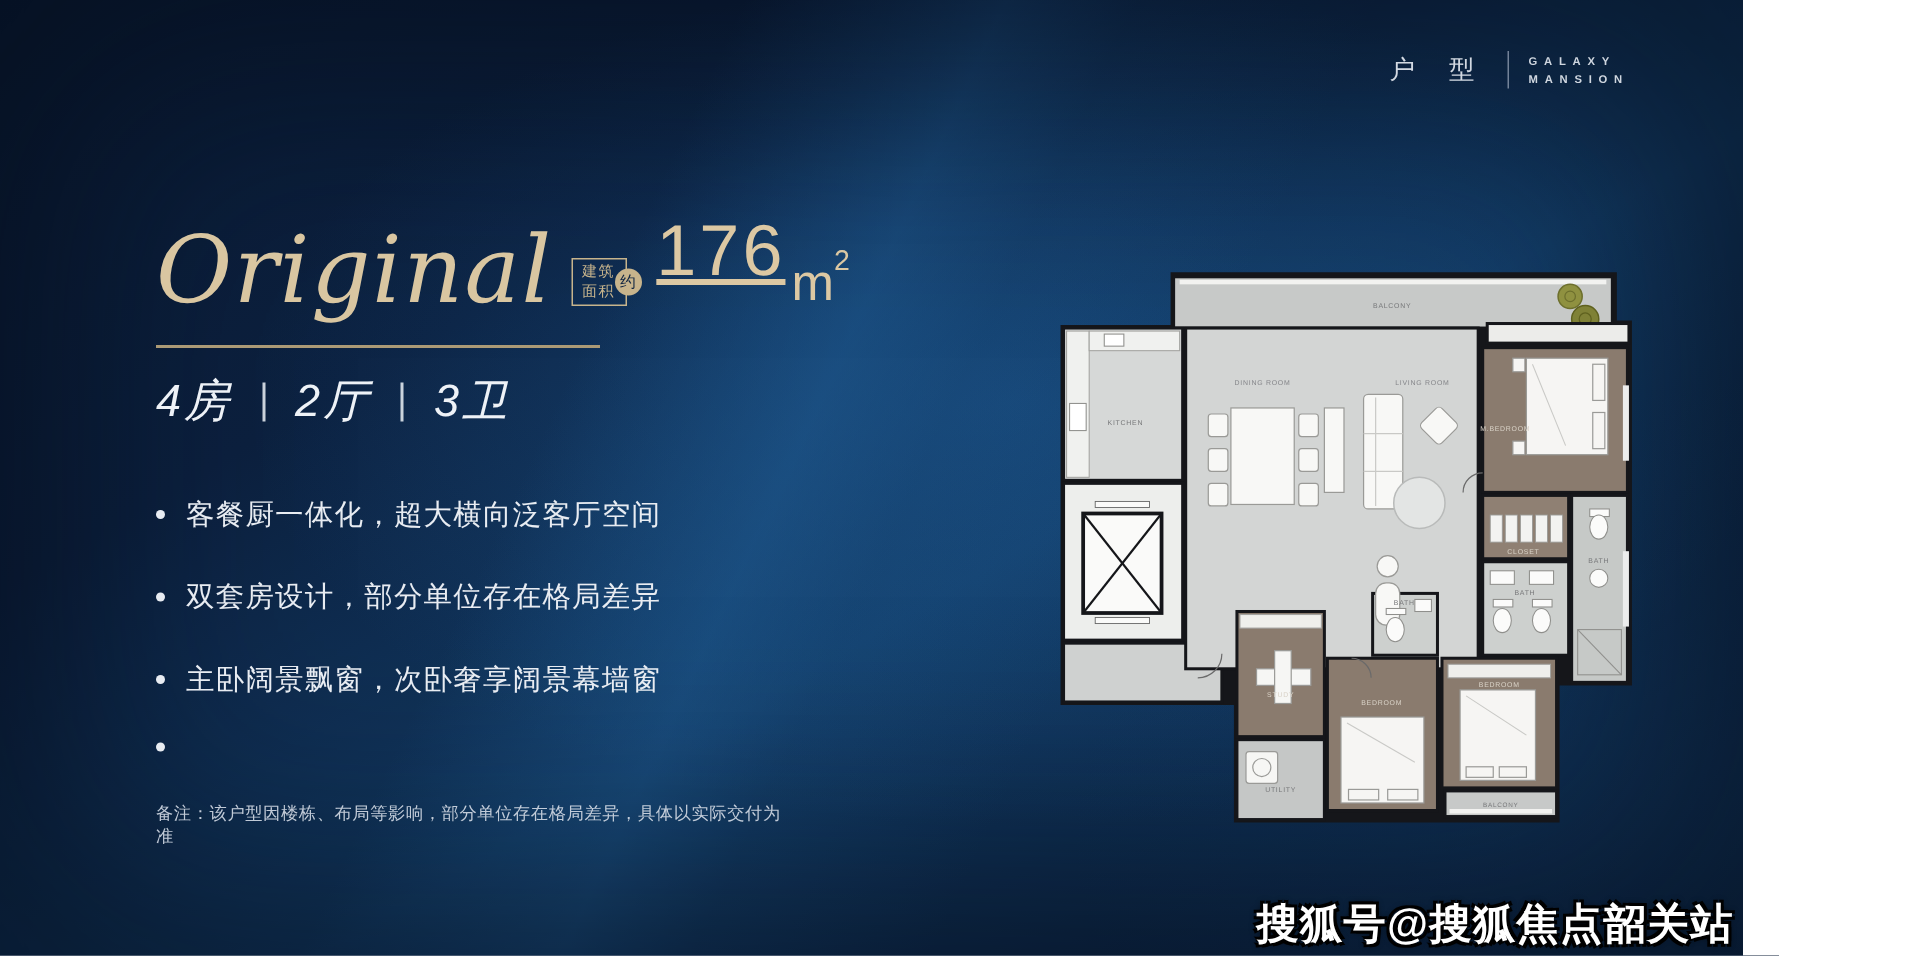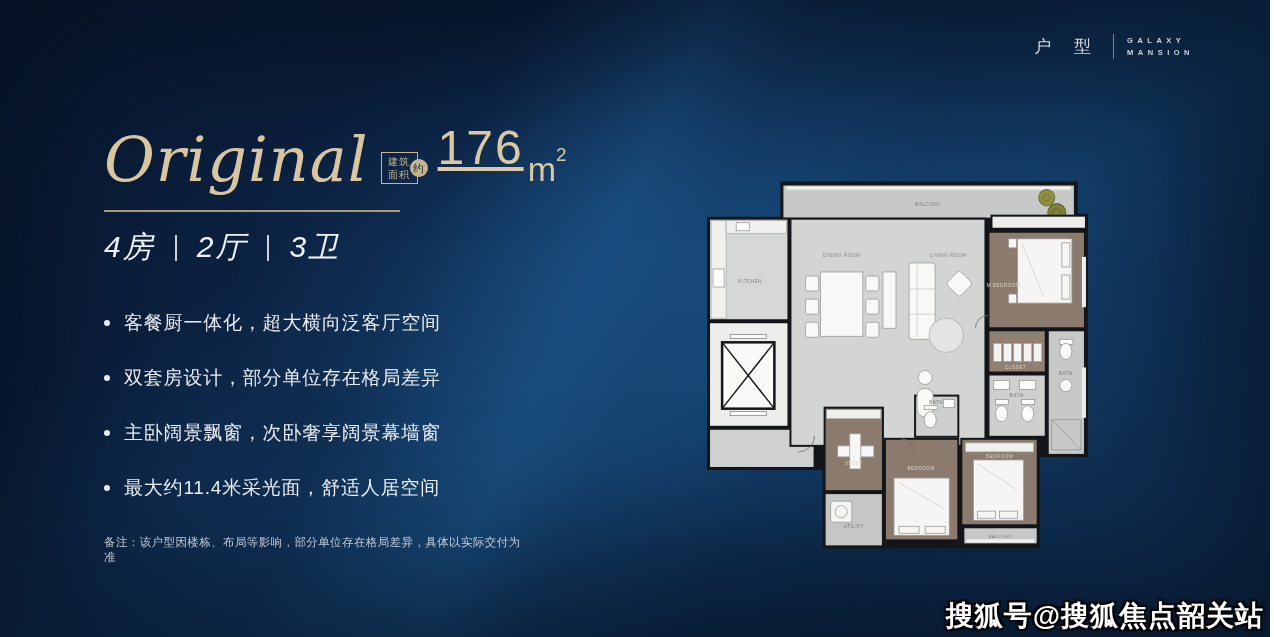--- a/index.html
+++ b/index.html
@@ -1,18 +1,18 @@
 <!DOCTYPE html>
 <html><head>
 <meta charset="utf-8">
 <style>
   * { margin:0; padding:0; box-sizing:border-box; }
   html,body { width:1274px; height:637px; overflow:hidden; }
   .stage {
-    position:relative; width:1270px; height:637px; overflow:hidden;
+    position:relative; width:1162px; height:637px; overflow:hidden;
     font-family:"Liberation Sans", sans-serif;
     background-color:#0a1c36;
     background-image:
       linear-gradient(115deg, rgba(10,25,48,0) 34%, rgba(36,104,164,.38) 46%, rgba(36,104,164,.14) 52%, rgba(10,25,48,0) 63%),
       radial-gradient(ellipse 820px 460px at 58% 42%, rgba(28,88,146,.50), rgba(28,88,146,0) 62%),
       radial-gradient(ellipse 900px 520px at 108% 88%, rgba(24,74,122,.45), rgba(24,74,122,0) 60%),
       linear-gradient(150deg, #0a1c36 0%, #0c2140 30%, #123a63 58%, #0a1e3a 100%);
   }
   .stage::after {
     content:""; position:absolute; inset:0; pointer-events:none;
@@ -20,21 +20,21 @@
   }
 
   
   .brand { position:absolute; top:34px; right:76px; display:flex; align-items:center; gap:13px; z-index:5; }
   .brand-cat { font-size:17px; letter-spacing:9px; color:#d3d9e2; font-weight:400; text-indent:2px; }
   .brand-bar { width:1px; height:25px; background:rgba(200,210,225,.55); }
   .brand-name { display:flex; flex-direction:column; gap:3px;justify-content:center; }
   .brand-name span { font-size:7.5px; letter-spacing:4.5px; color:#cfd6df; font-weight:700; }
 
   
-  .info { position:absolute; left:104px; top:124px; width:420px; z-index:5; }
+  .info { position:absolute; left:104px; top:144px; width:420px; z-index:5; }
   .title-row { display:flex; align-items:flex-end; }
   .title-script {
     font-family:"DejaVu Serif", serif; font-style:italic; font-weight:400;
     font-size:62px; line-height:.95; color:#d9c6a1; letter-spacing:1px;
   }
   .area-badge { position:relative; margin:0 20px 6px 12px; }
   .area-badge .tagbox {
     width:37px; border:1px solid #c7b48c; padding:3px 0 2px;
     display:flex; flex-direction:column; align-items:center; gap:1px;
   }
@@ -120,21 +120,20 @@
       <li>
         <span class="dot"></span>
         <span class="ftext">双套房设计，部分单位存在格局差异</span>
       </li>
       <li>
         <span class="dot"></span>
         <span class="ftext">主卧阔景飘窗，次卧奢享阔景幕墙窗</span>
       </li>
       <li>
         <span class="dot"></span>
-        <span class="ftext">最大约11.4米采光面，舒适人居空间</span>
       </li>
     </ul>
 
     <div class="note">备注：该户型因楼栋、布局等影响，部分单位存在格局差异，具体以实际交付为准</div>
   </div>
 
   <div class="plan">
     <svg viewBox="0 0 390 395">
 
       <polygon points="78,5 374,5 374,37 384,37 384,279 336,279 336,370 120,370 120,292 5,292 5,40 78,40" fill="#15161a"></polygon>

